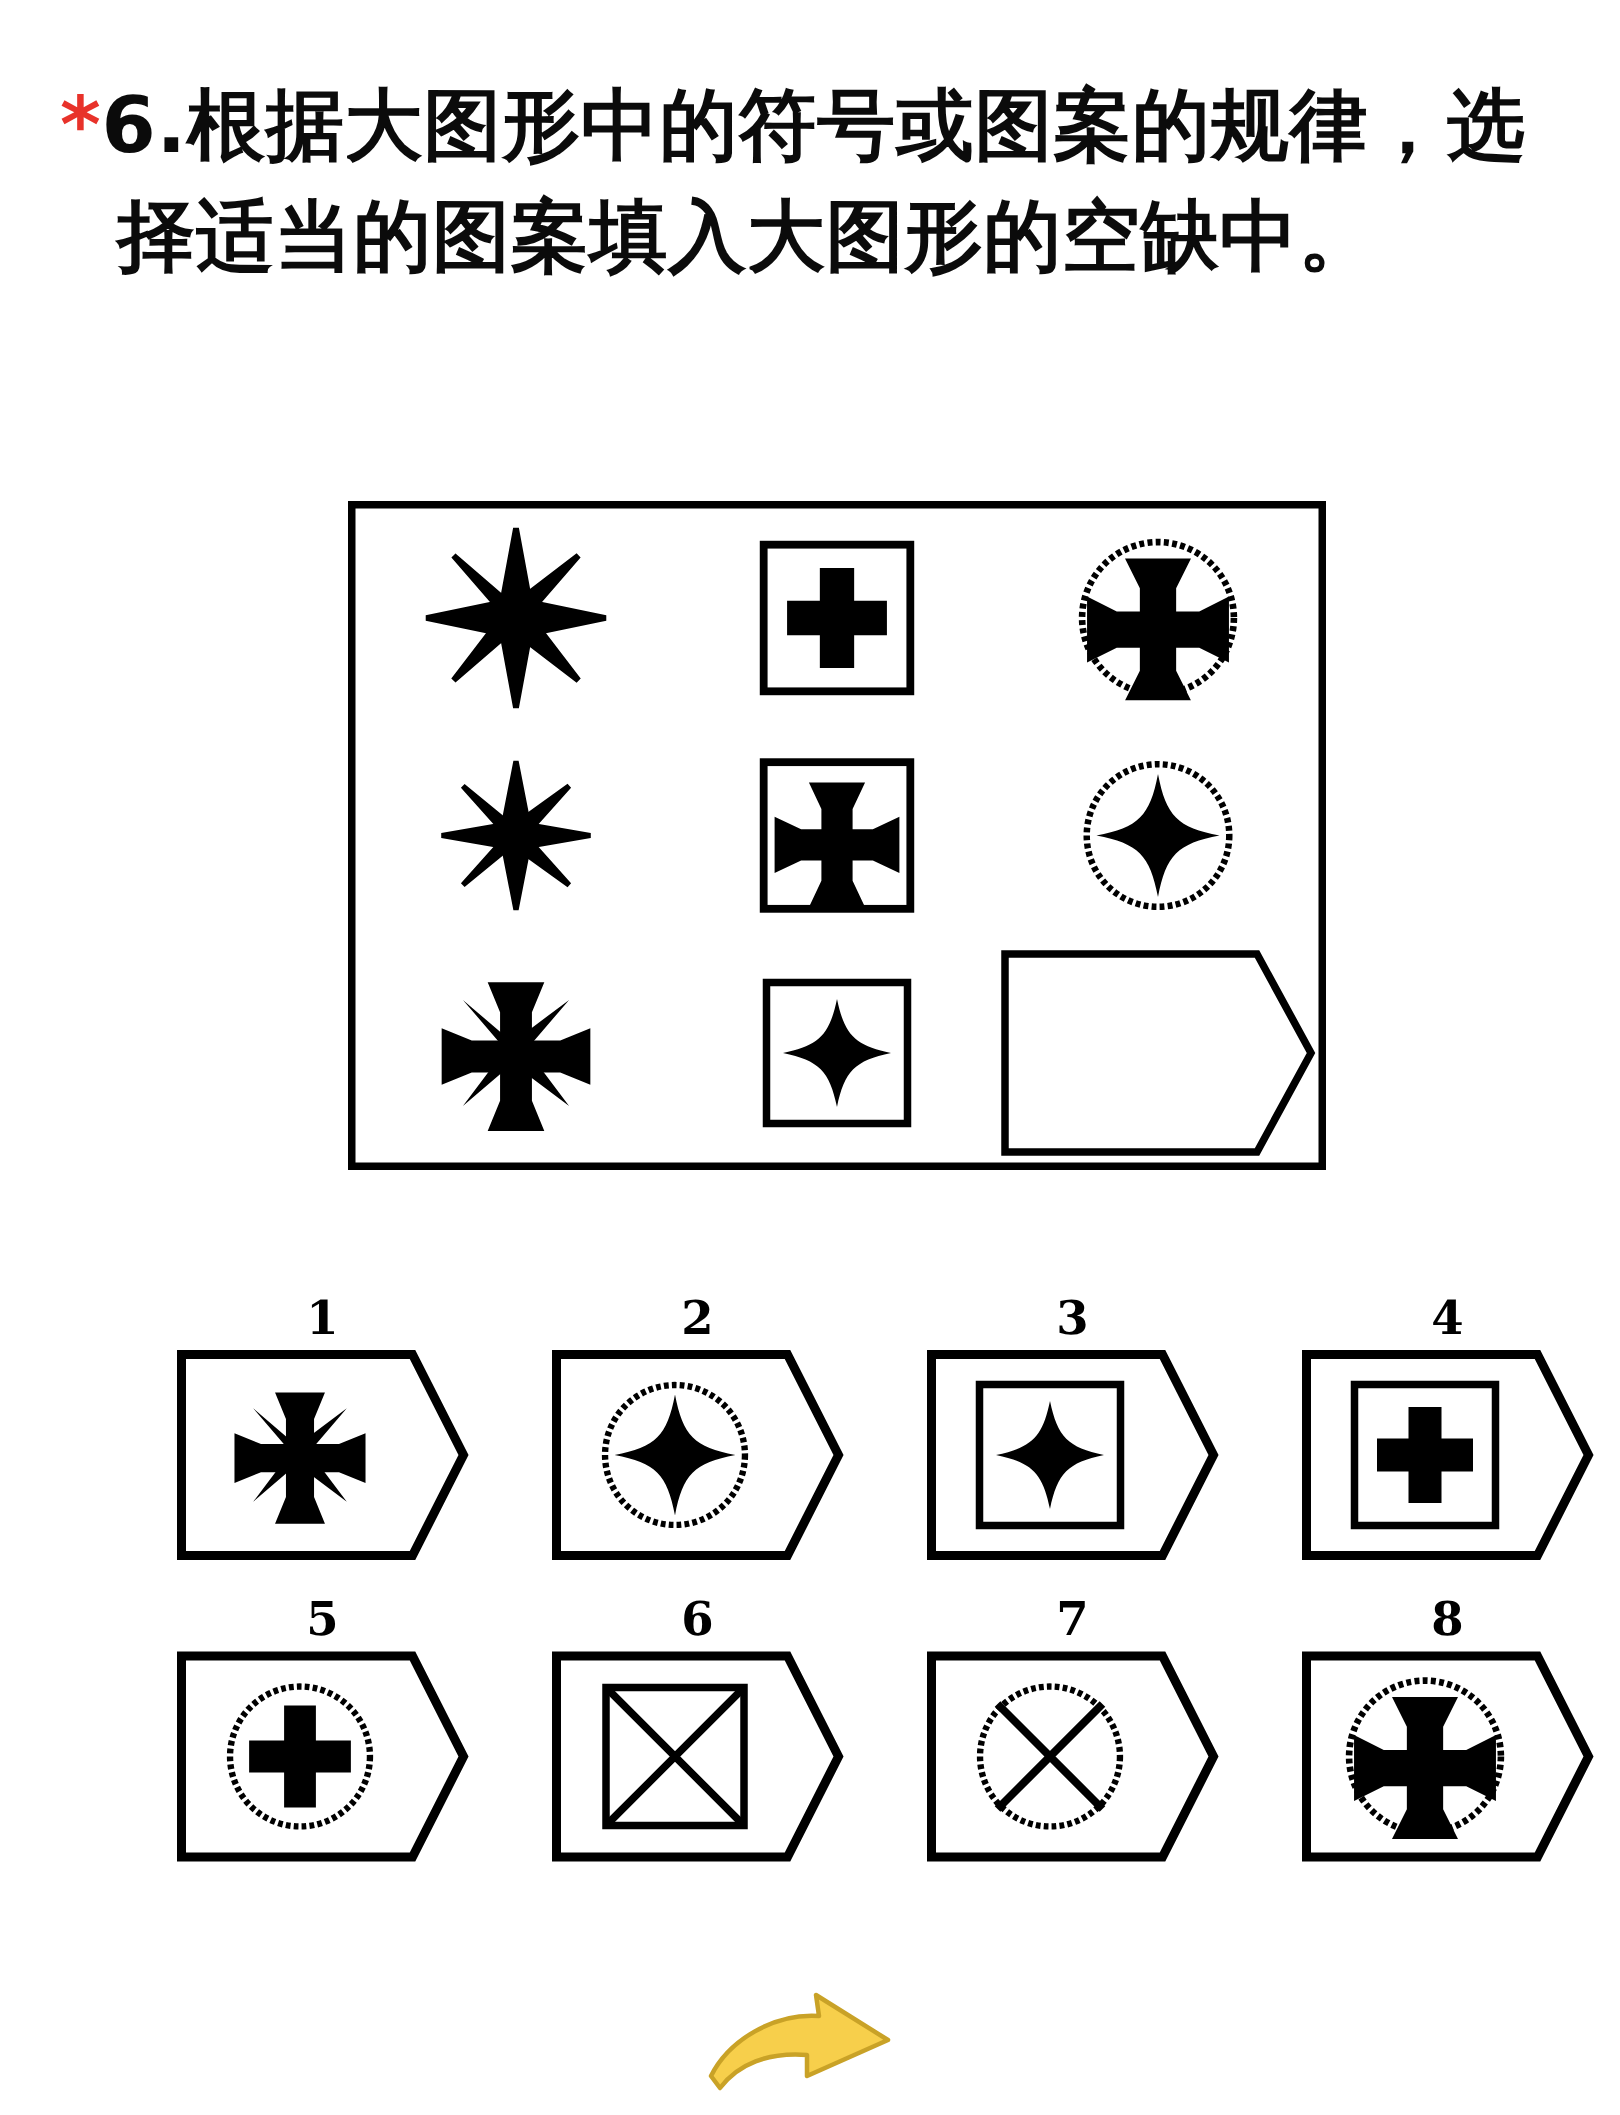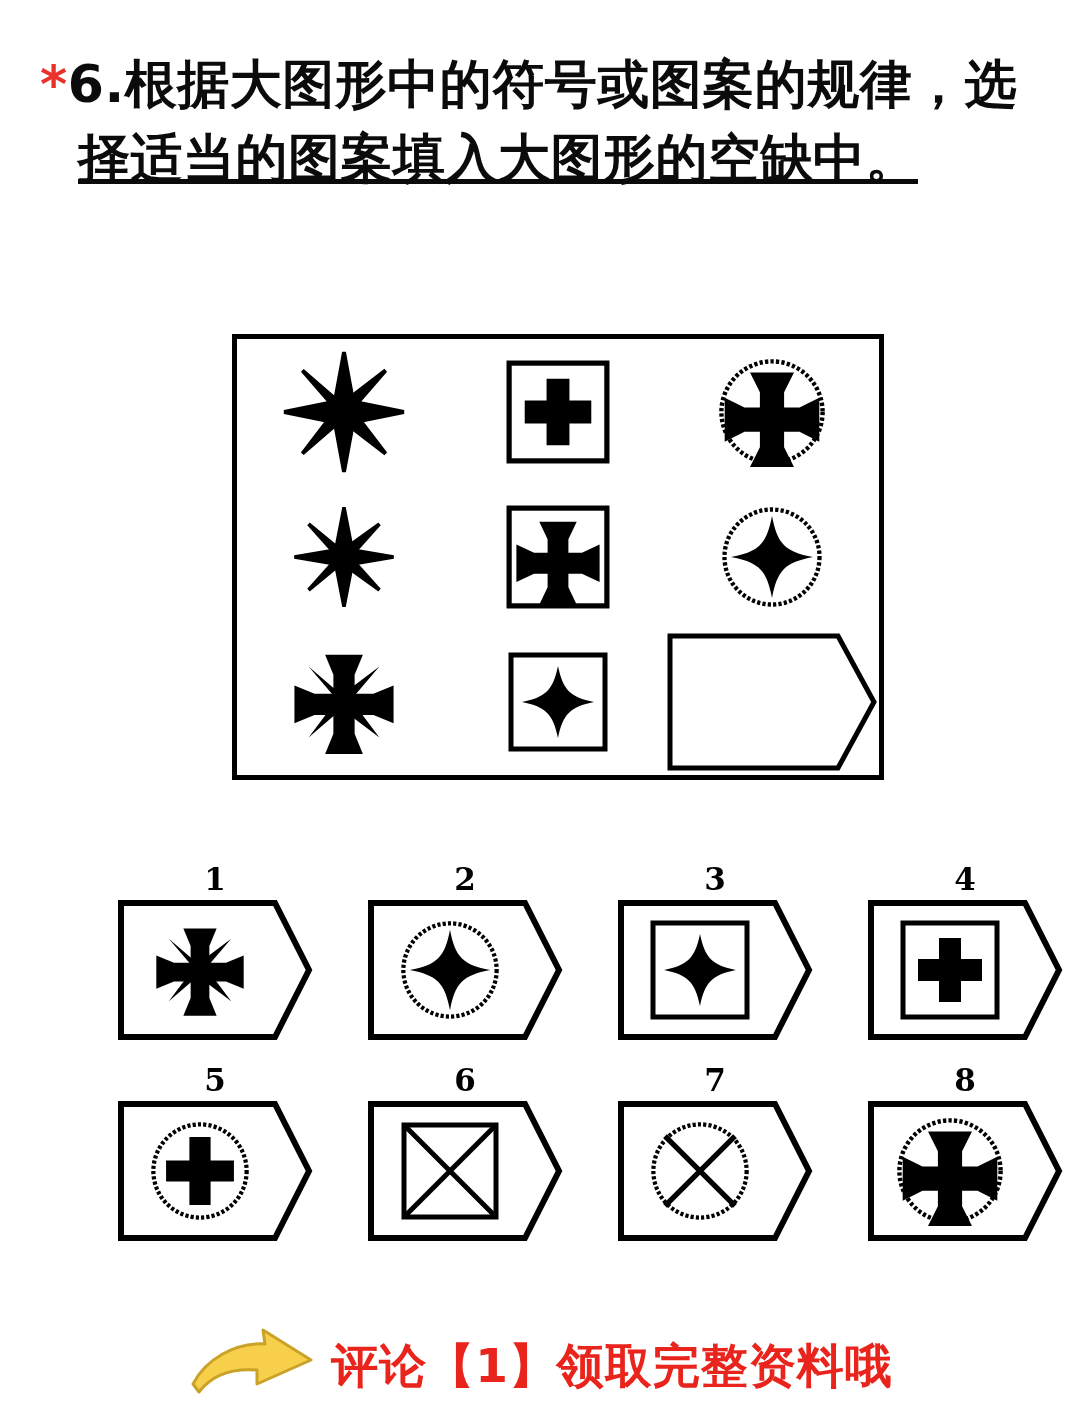--- a/index.html
+++ b/index.html
@@ -28,21 +28,20 @@
     font-weight: 600;
     letter-spacing: 0.5px;
   }
   .question .star {
     color: #e8322a;
     font-weight: 700;
   }
   .question .line2 {
     display: block;
     padding-left: 38px;
-    text-decoration: underline;
   }
 
   
   .matrix {
     position: absolute;
     left: 232px;
     top: 334px;
     width: 652px;
     height: 446px;
     border: 5px solid #000;
@@ -333,14 +332,13 @@
         </div>
       </div>
     </div>
   </div>
 </div>
 
 <div class="footer">
   <svg class="footer-arrow" viewBox="0 0 130 80">
     <path d="M6 58 C18 34 48 16 78 18 L76 4 L124 34 L70 58 L70 44 C44 42 24 50 12 66 Z" fill="#f7cf4b" stroke="#c9a227" stroke-width="3" stroke-linejoin="round"></path>
   </svg>
-  <div class="footer-text">评论【1】领取完整资料哦</div>
 </div>
 
 </body></html>

